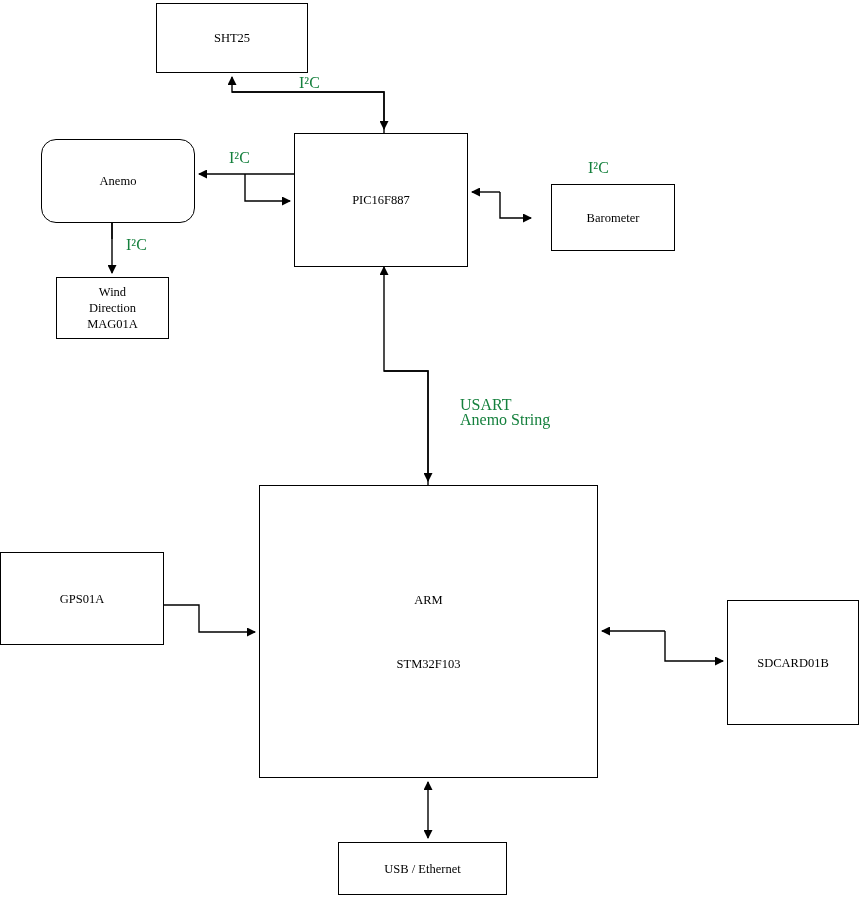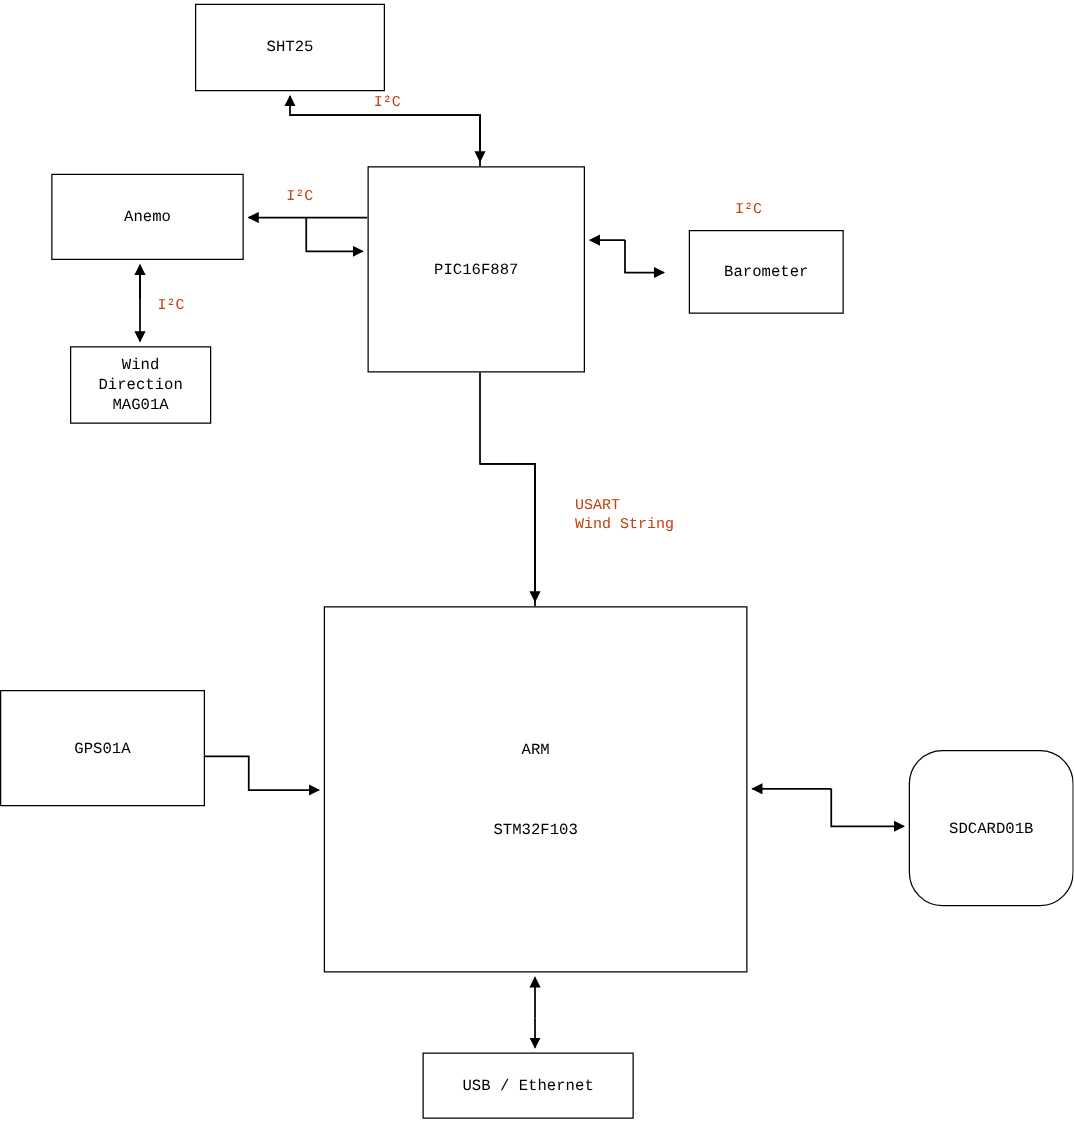--- a/index.html
+++ b/index.html
@@ -5,21 +5,21 @@
   html, body {
     margin: 0;
     padding: 0;
     background: #ffffff;
   }
   #diagram-root {
     position: relative;
     width: 859px;
     height: 898px;
     background: #ffffff;
-    font-family: Liberation Mono, monospace;
+    font-family: Liberation Serif, serif;
     overflow: hidden;
   }
   svg.wires {
     position: absolute;
     left: 0;
     top: 0;
     width: 859px;
     height: 898px;
     pointer-events: none;
   }
@@ -37,22 +37,22 @@
     font-size: 12.5px;
     line-height: 16px;
     z-index: 2;
   }
   .node .line {
     display: block;
     white-space: pre;
   }
   .edge-label {
     position: absolute;
-    color: #c2410c;
-    font-size: 12px;
+    color: #15803d;
+    font-size: 16px;
     line-height: 15px;
     white-space: pre;
     z-index: 3;
     background: transparent;
   }
 </style>
 </head>
 <body>
 
 <div id="diagram-root">
@@ -89,25 +89,25 @@
 
       <path d="M428,815 L428,838" marker-end="url(#arrow)"></path>
       <path d="M428,815 L428,782" marker-end="url(#arrow)"></path>
     </g>
   </svg>
 
   <div class="node" style="left:156px; top:3px; width:152px; height:70px;">
     <span class="line">SHT25</span>
   </div>
 
-  <div class="node" style="left:41px; top:139px; width:154px; height:69px;">
+  <div class="node" style="left:41px; top:139px; width:154px; height:84px;border-radius:15px;">
     <span class="line">Anemo</span>
   </div>
 
-  <div class="node" style="left:294px; top:133px; width:174px; height:165px;">
+  <div class="node" style="left:294px; top:133px; width:174px; height:134px;">
     <span class="line">PIC16F887</span>
   </div>
 
   <div class="node" style="left:535px; top:184px; width:124px; height:67px;margin-left:16px;">
     <span class="line">Barometer</span>
   </div>
 
   <div class="node" style="left:56px; top:277px; width:113px; height:62px; white-space:pre;">
     <span class="line" style="white-space:pre-line;">Wind
 Direction
@@ -117,28 +117,28 @@
   <div class="node" style="left:0px; top:552px; width:164px; height:93px;">
     <span class="line">GPS01A</span>
   </div>
 
   <div class="node" style="left:259px; top:485px; width:339px; height:293px;align-items:center;">
     <span class="line" style="white-space:pre-line; line-height:32px;">ARM
 
 STM32F103</span>
   </div>
 
-  <div class="node" style="left:727px; top:600px; width:132px; height:125px;border-radius:27px;">
+  <div class="node" style="left:727px; top:600px; width:132px; height:125px;">
     <span class="line">SDCARD01B</span>
   </div>
 
   <div class="node" style="left:338px; top:842px; width:169px; height:53px;">
     <span class="line">USB / Ethernet</span>
   </div>
 
   <div class="edge-label" style="left:299px; top:75px;">I²C</div>
   <div class="edge-label" style="left:229px; top:150px;">I²C</div>
   <div class="edge-label" style="left:588px; top:160px;">I²C</div>
   <div class="edge-label" style="left:126px; top:237px;">I²C</div>
   <div class="edge-label" style="left:460px; top:397px; white-space:pre-line;">USART
-Wind String</div>
+Anemo String</div>
 
 </div>
 
 </body></html>

